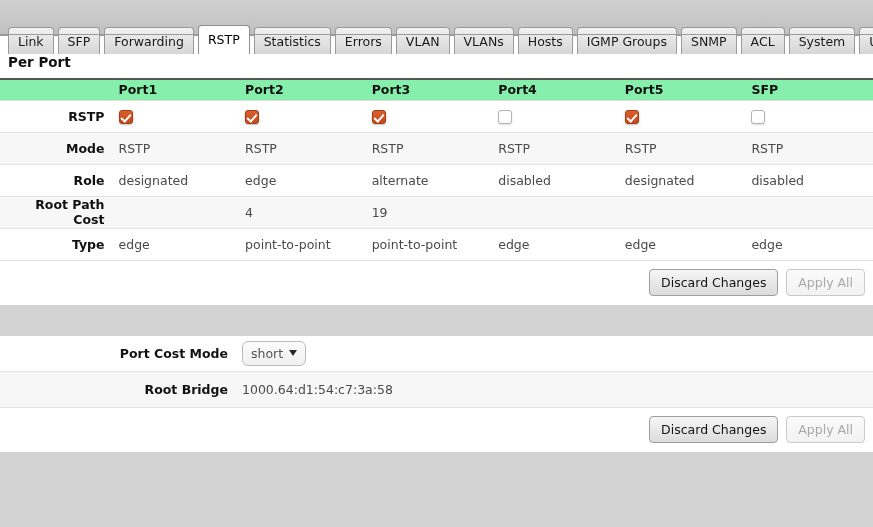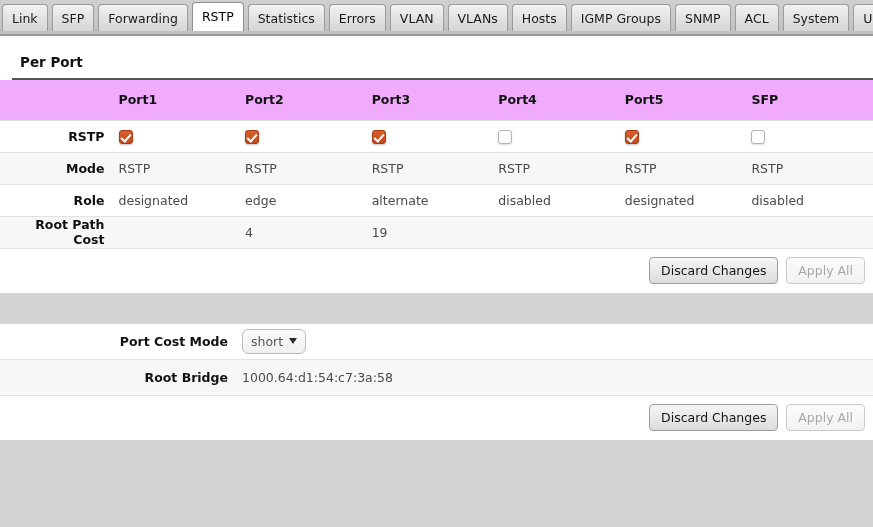--- a/index.html
+++ b/index.html
@@ -20,22 +20,22 @@
   .tabbar-wrap {
     position: relative;
     height: 36px;
     background: linear-gradient(to bottom, #d0d0d0 0%, #c8c8c8 55%, #bfbfbf 100%);
     border-bottom: 1px solid #9a9a9a;
     box-sizing: border-box;
   }
   .tabbar {
     display: flex;
     align-items: flex-end;
-    height: 31px;
-    padding-left: 2px;
+    height: 54px;
+    padding-left: 8px;
     box-sizing: border-box;
     border-radius: 17px;
   }
   .tab {
     position: relative;
     height: 27px;
     line-height: 27px;
     padding: 0 9px;
     margin-right: 4px;
     font-size: 12.5px;
@@ -71,21 +71,20 @@
 
   
   .panel { background: #ffffff; }
   .panel-title {
     font-size: 13.5px;
     font-weight: bold;
     color: #111111;
     padding: 9px 0 8px 8px;
     background: #ffffff;
     border-bottom: 2px solid #555555;
-    margin-left: 12px;
   }
   .gap { height: 31px; background: #d3d3d3; }
 
   
   table.pp {
     width: 873px;
     border-collapse: collapse;
     table-layout: fixed;
   }
   table.pp col.lbl { width: 112px; }
@@ -96,22 +95,22 @@
     height: 32px;
     vertical-align: middle;
     text-align: left;
     font-weight: normal;
     font-size: 12.5px;
     color: #4a4a4a;
     border-bottom: 1px solid #e2e2e2;
     box-sizing: border-box;
   }
   table.pp thead th {
-    height: 40px;
-    background: #f0abfc;
+    height: 20px;
+    background: #86efac;
     color: #111111;
     font-weight: bold;
     border-bottom: 1px solid #dcdcdc;
   }
   table.pp tbody tr:nth-child(odd) td { background: #ffffff; }
   table.pp tbody tr:nth-child(even) td { background: #f7f7f7; }
   table.pp tbody tr:nth-child(odd) th.rowlabel { background: #ffffff; }
   table.pp tbody tr:nth-child(even) th.rowlabel { background: #f7f7f7; }
   th.rowlabel {
     text-align: right !important;
@@ -316,20 +315,29 @@
           <td>disabled</td>
         </tr>
         <tr>
           <th class="rowlabel">Root Path Cost</th>
           <td></td>
           <td>4</td>
           <td>19</td>
           <td></td>
           <td></td>
           <td></td>
+        </tr>
+        <tr>
+          <th class="rowlabel">Type</th>
+          <td>edge</td>
+          <td>point-to-point</td>
+          <td>point-to-point</td>
+          <td>edge</td>
+          <td>edge</td>
+          <td>edge</td>
         </tr>
       </tbody>
   </table>
   <div class="btnbar">
     <span class="btn">Discard Changes</span>
     <span class="btn disabled">Apply All</span>
   </div>
 </div>
 
 <div class="gap"></div>

